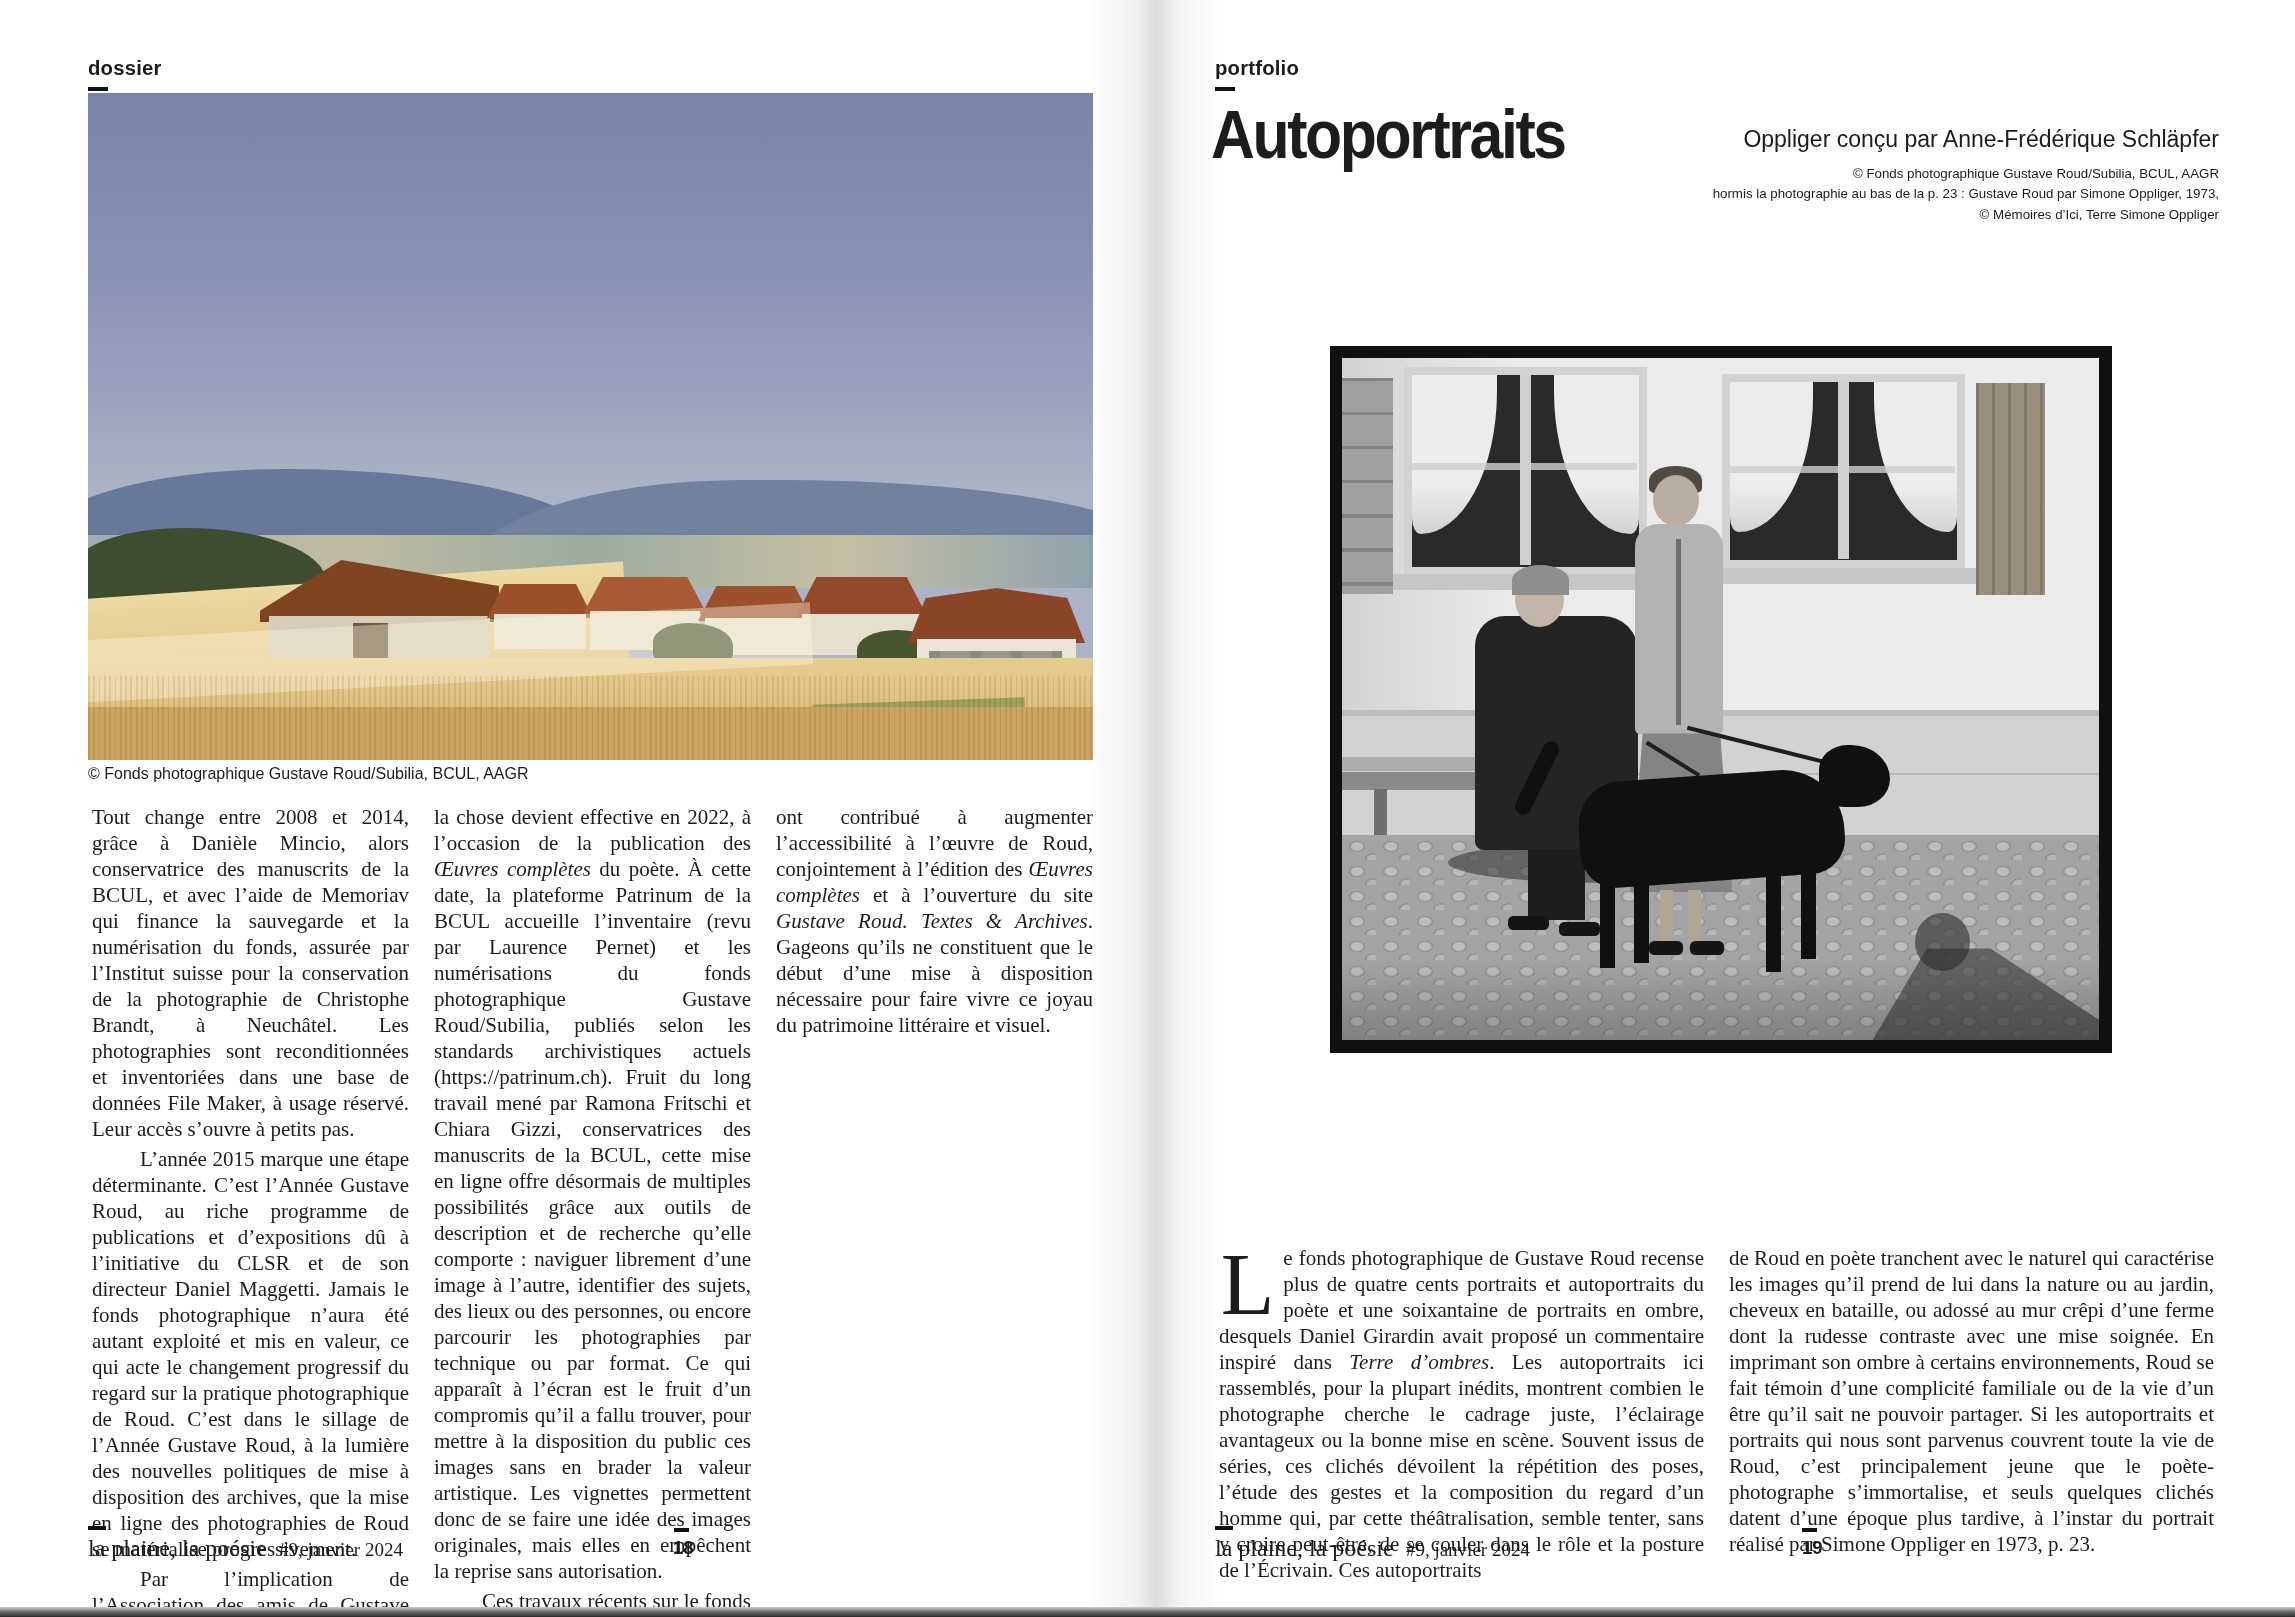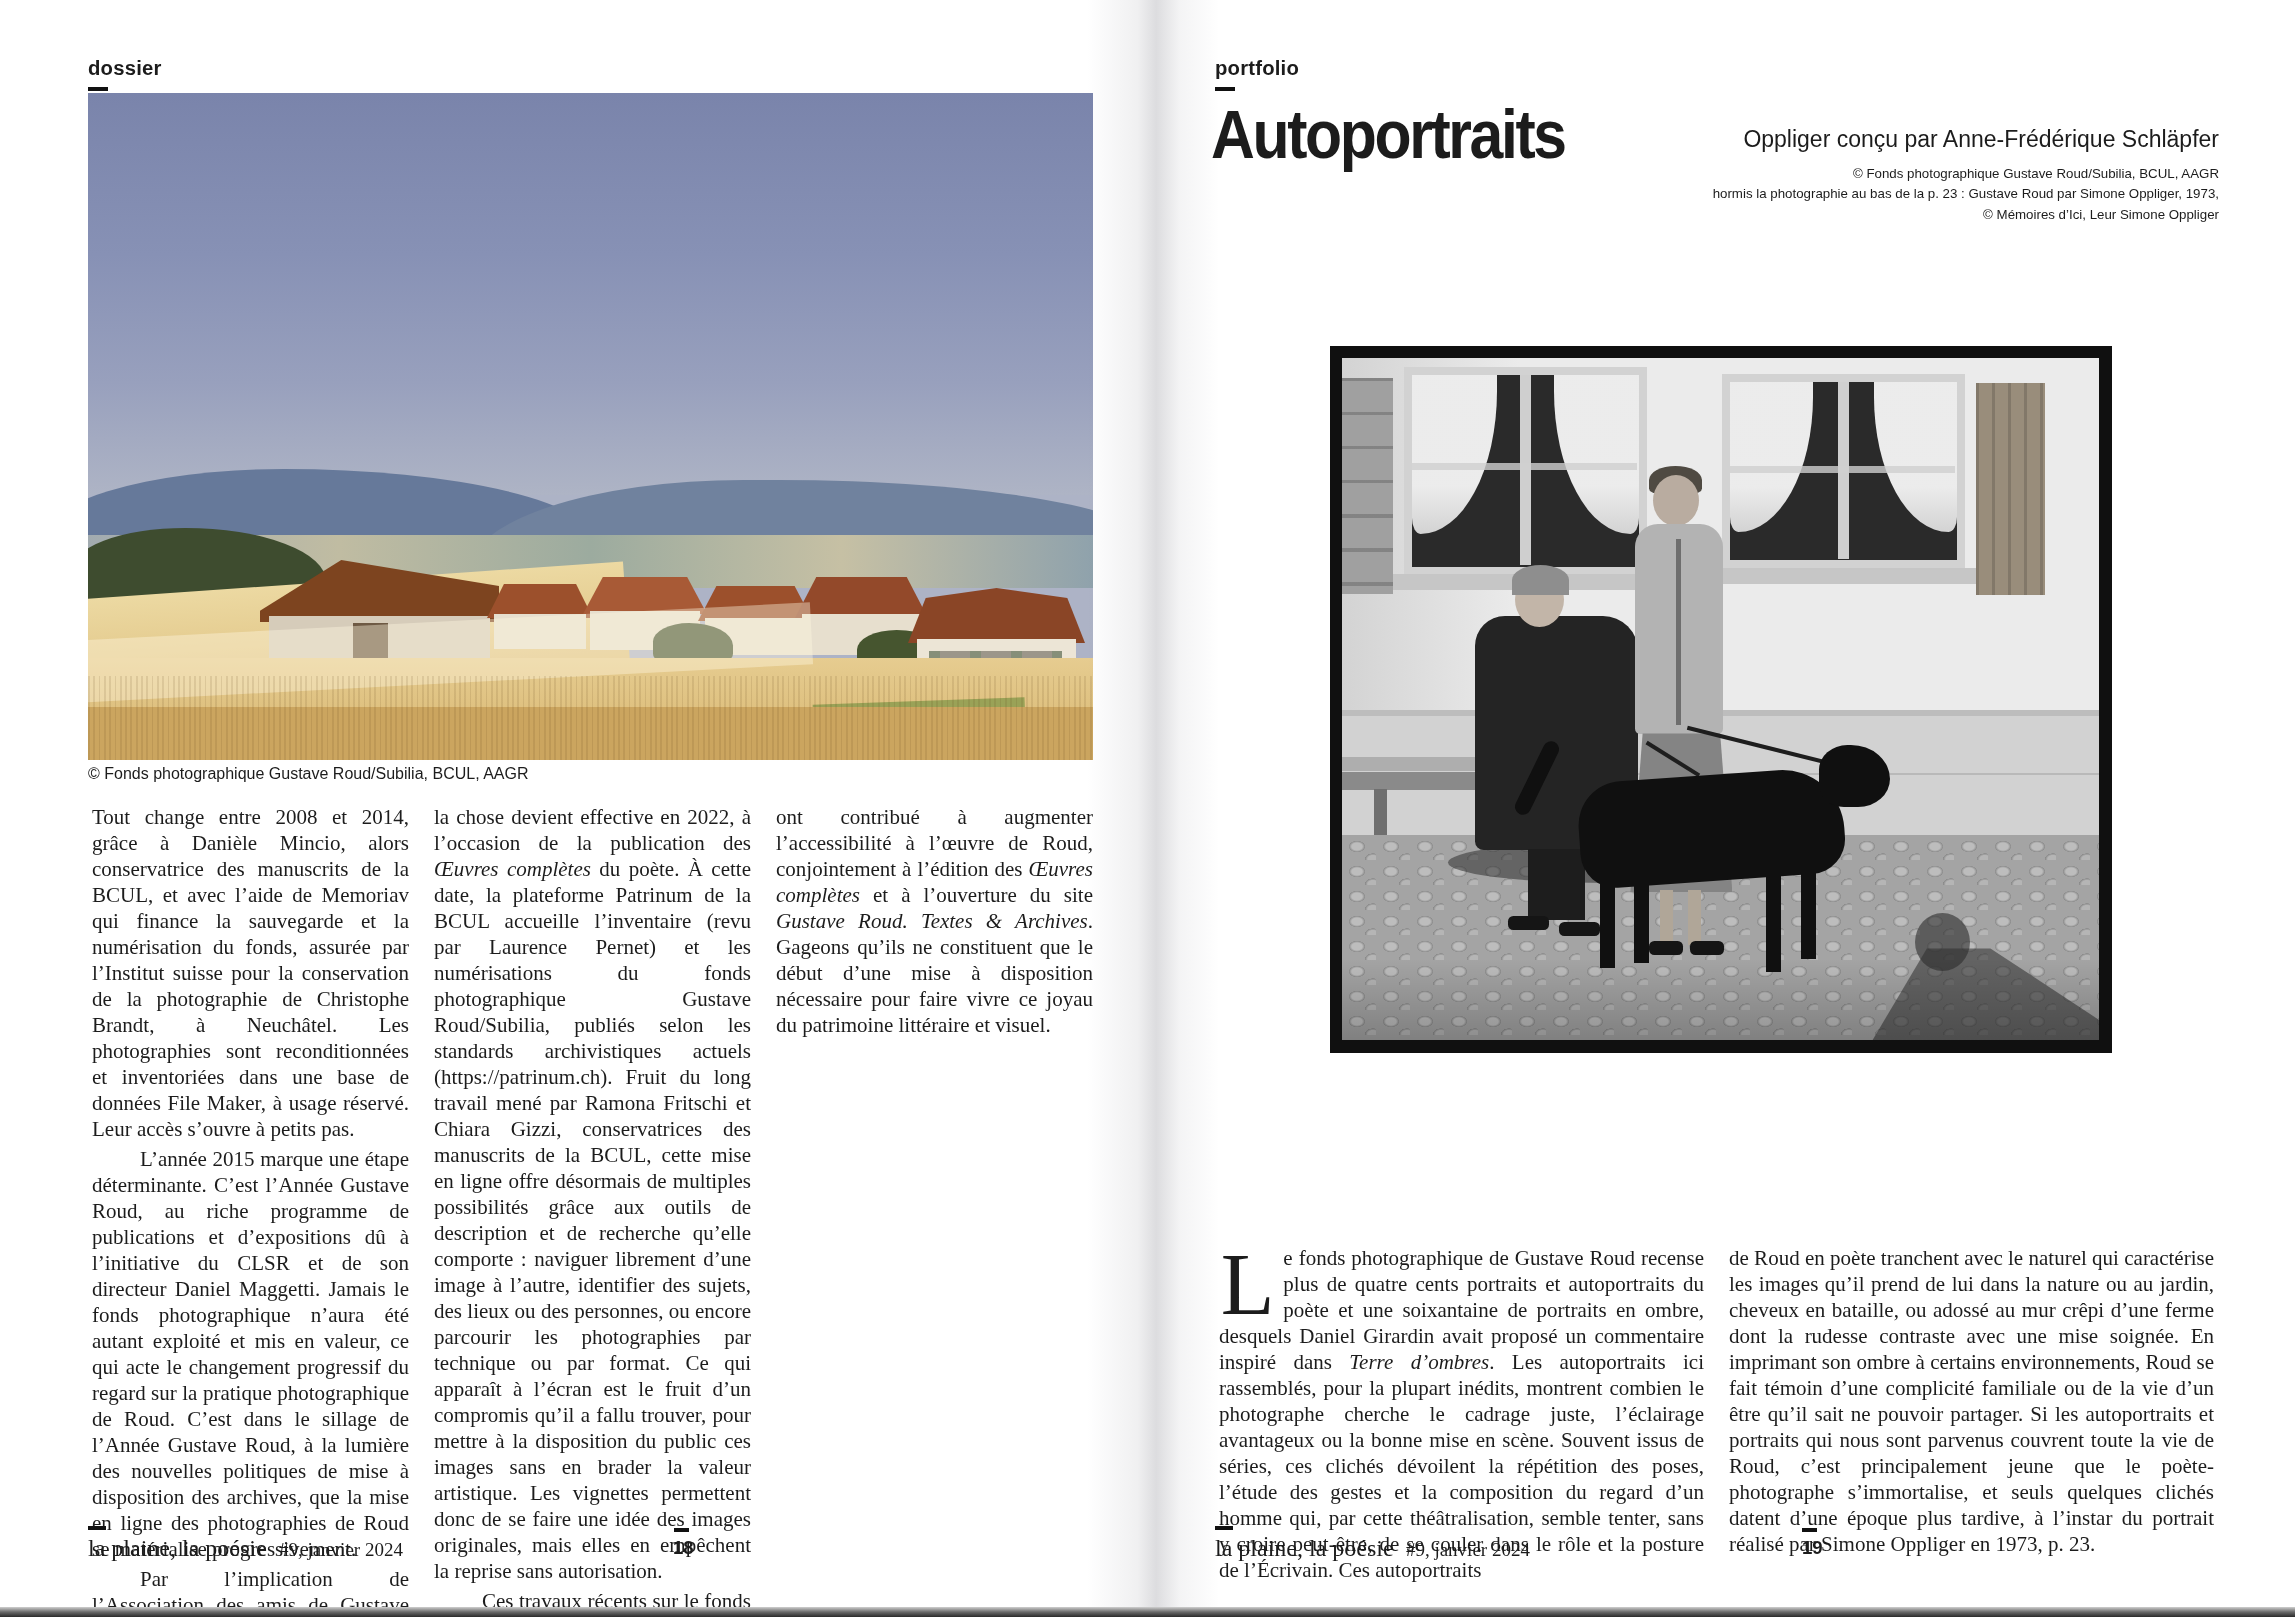--- a/index.html
+++ b/index.html
@@ -174,21 +174,21 @@
 
   <section>
     <div class="abs kicker" style="left:1215px;top:57px;">portfolio</div>
     <div class="abs kdash" style="left:1215px;top:87px;"></div>
     <div class="abs title" style="left:1211px;top:95px;">Autoportraits</div>
 
     <div class="abs byline" style="right:76px;top:126px;">Oppliger conçu par Anne-Frédérique Schläpfer</div>
     <div class="abs credits" style="right:76px;top:164px;width:548px;">
       <div>© Fonds photographique Gustave Roud/Subilia, BCUL, AAGR</div>
       <div>hormis la photographie au bas de la p. 23 : Gustave Roud par Simone Oppliger, 1973,</div>
-      <div>© Mémoires d’Ici, Leur Simone Oppliger</div>
+      <div>© Mémoires d’Ici, Terre Simone Oppliger</div>
     </div>
 
     <figure class="abs photoR" style="margin:0;">
       <div class="abs scene">
         <div class="abs wallshade"></div>
         <div class="abs shutter shutL"></div>
         <div class="abs winframe w1">
           <div class="abs curt" style="left:0;top:0;width:85px;height:159px;border-radius:0 0 90% 10%;"></div>
           <div class="abs curt" style="right:0;top:0;width:85px;height:159px;border-radius:0 0 10% 90%;"></div>
           <div class="abs mull" style="left:108px;top:0;width:10.6px;height:190px;"></div>

